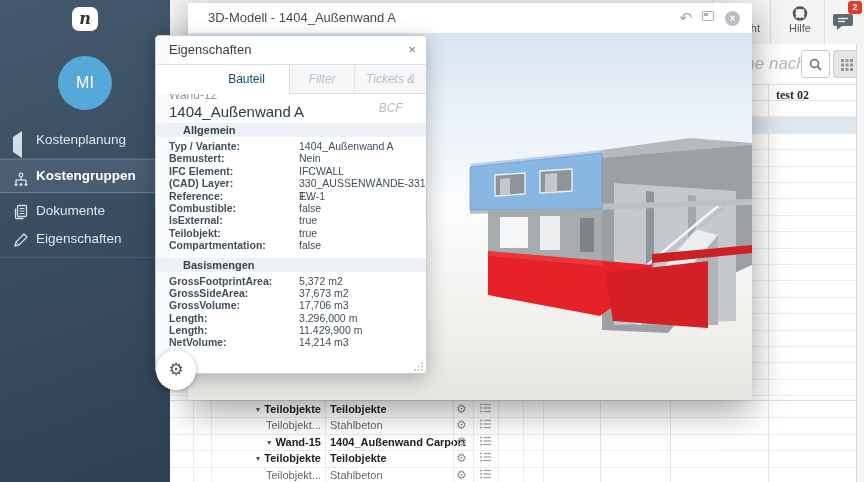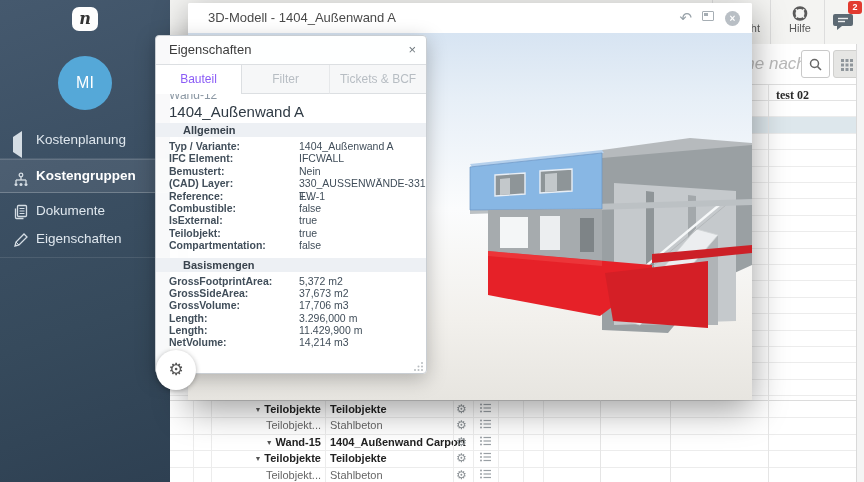--- a/index.html
+++ b/index.html
@@ -69,22 +69,22 @@
   .viewport svg{position:absolute;left:0;top:0;}
 
   
   .panel{position:absolute;left:155px;top:35px;width:270px;height:337px;z-index:4;background:rgba(255,255,255,0.97);
          border:1px solid #c9ced3;border-radius:4px;box-shadow:0 5px 20px rgba(0,0,0,0.25);overflow:hidden;}
   .panel-head{position:relative;height:28px;border-bottom:1px solid #dcdfe2;}
   .panel-head .txt{position:absolute;left:13px;line-height:28px;font-size:13px;color:#3c3c3c;}
   .pclose{position:absolute;right:10px;top:0;line-height:28px;font-size:13px;color:#70797f;cursor:pointer;}
   .tabs{display:flex;height:29px;}
   .tab{font-size:12px;text-align:center;line-height:29px;cursor:pointer;}
-  .tab-active{flex:0 0 85px;background:#fff;color:#8b5cf6;border-right:1px solid #dcdfe2;}
-  .tab-idle{flex:1;background:#f6f7f8;color:#b7bdc3;border-bottom:1px solid #dcdfe2;}
+  .tab-active{flex:0 0 85px;background:#fff;color:#0c4a6e;border-right:1px solid #dcdfe2;padding-left:48px;}
+  .tab-idle{flex:1;background:#f6f7f8;color:#b7bdc3;border-bottom:1px solid #dcdfe2;font-style:italic;}
   .tab-idle + .tab-idle{border-left:1px solid #e6e8ea;}
   .clip-id{height:8px;overflow:hidden;padding-left:13px;}
   .clip-id span{display:block;margin-top:-6px;font-size:12px;line-height:14px;color:#8c98a4;}
   .pb-title{padding:1px 13px 3px;font-size:15px;color:#2f3a44;}
   .sect{height:14px;background:#edf0f4;font-size:11px;font-weight:bold;color:#39434d;line-height:14px;
         padding-left:27px;margin-bottom:3px;}
   .sect.m2{margin-top:6px;}
   .prow{position:relative;height:12.4px;font-size:10.5px;line-height:12.4px;color:#414e5a;}
   .prow .pl{position:absolute;left:13px;font-weight:bold;}
   .prow .pv{position:absolute;left:143px;font-weight:normal;}
@@ -377,26 +377,26 @@
       <span>Wand-12</span>
     </div>
   <div class="pb-title">1404_Außenwand A</div>
 
   <div class="sect">Allgemein</div>
   <div class="prow">
       <span class="pl">Typ / Variante:</span>
       <span class="pv">1404_Außenwand A</span>
     </div>
   <div class="prow">
+      <span class="pl">Bemustert:</span>
+      <span class="pv">Nein</span>
+    </div>
+  <div class="prow">
       <span class="pl">IFC Element:</span>
       <span class="pv">IFCWALL</span>
-    </div>
-  <div class="prow">
-      <span class="pl">Bemustert:</span>
-      <span class="pv">Nein</span>
     </div>
   <div class="prow">
       <span class="pl">(CAD) Layer:</span>
       <span class="pv">330_AUSSENWÄNDE-331 T...</span>
     </div>
   <div class="prow">
       <span class="pl">Reference:</span>
       <span class="pv">EW-1</span>
     </div>
   <div class="prow">

